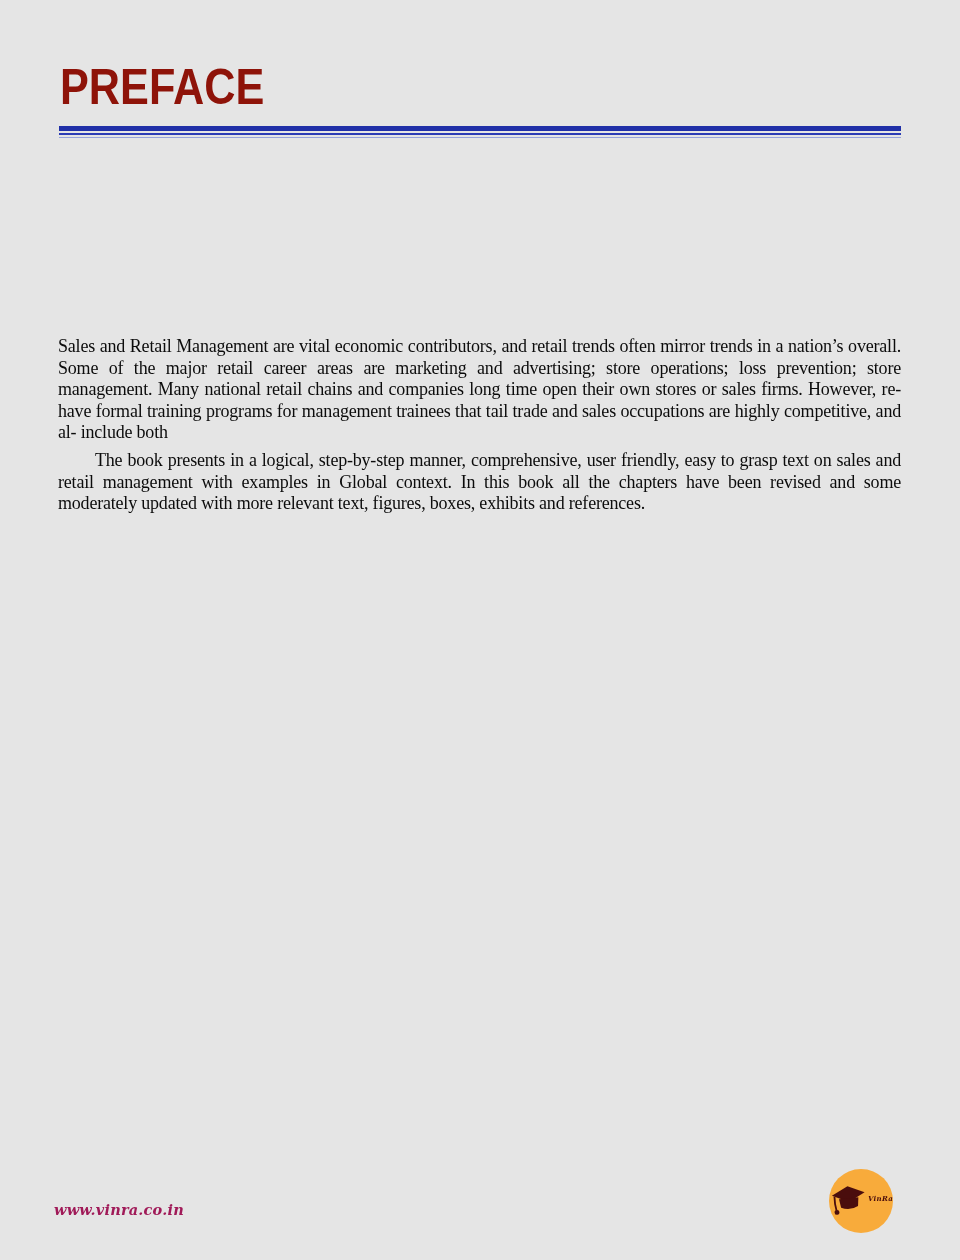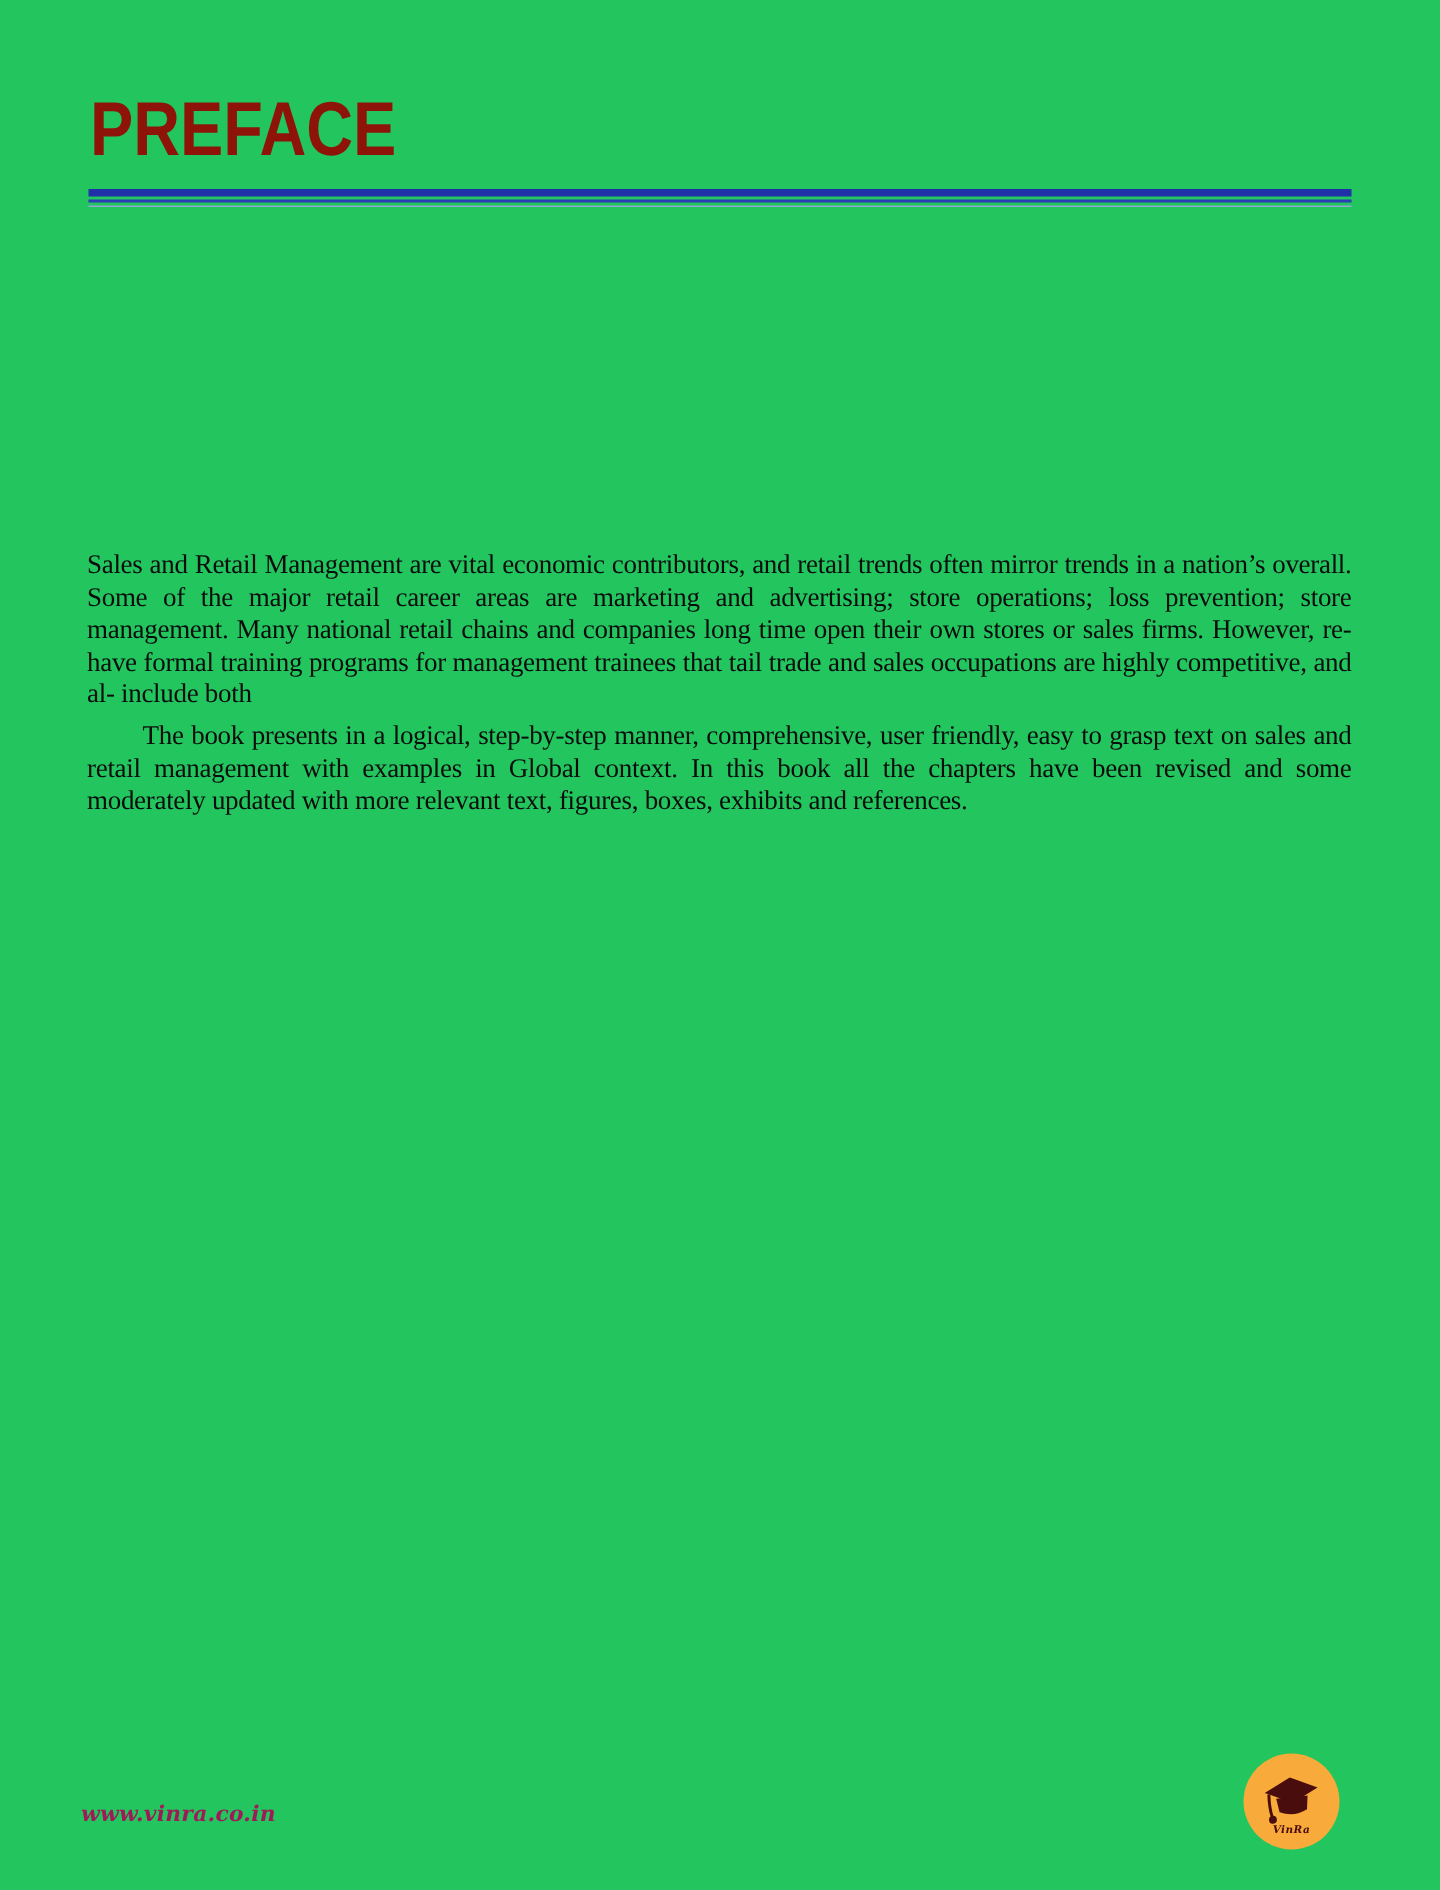--- a/index.html
+++ b/index.html
@@ -4,21 +4,21 @@
 <style>
   html, body {
     margin: 0;
     padding: 0;
     background: #ffffff;
   }
   .page {
     position: relative;
     width: 960px;
     height: 1260px;
-    background: #22c55e;
+    background: #e5e5e5;
     overflow: hidden;
     font-family: "Liberation Serif", serif;
   }
 
   
   .page-title {
     position: absolute;
     left: 60px;
     top: 56px;
     margin: 0;
@@ -49,21 +49,20 @@
   .body-text {
     position: absolute;
     left: 58px;
     width: 843px;
     top: 336px;
     font-size: 18px;
     line-height: 21.6px;
     color: #0c0c0c;
     text-align: justify;
     letter-spacing: -0.2px;
-    margin-top: 30px;
   }
   .body-text p { margin: 0; }
   .body-text p.indented {
     margin-top: 6px;
     text-indent: 37px;
   }
 
   
   .footer-url {
     position: absolute;
@@ -81,21 +80,21 @@
   
   .logo-circle {
     position: absolute;
     left: 829px;
     top: 1169px;
     width: 64px;
     height: 64px;
     border-radius: 50%;
     background: #F8AB3B;
     display: flex;
-    flex-direction: column;
+    flex-direction: row;
     align-items: center;
     justify-content: center;
   }
   .logo-circle svg {
     display: block;
     transform: rotate(-6deg);
     margin-top: 2px;
   }
   .logo-wordmark {
     font-family: "DejaVu Serif", serif;

